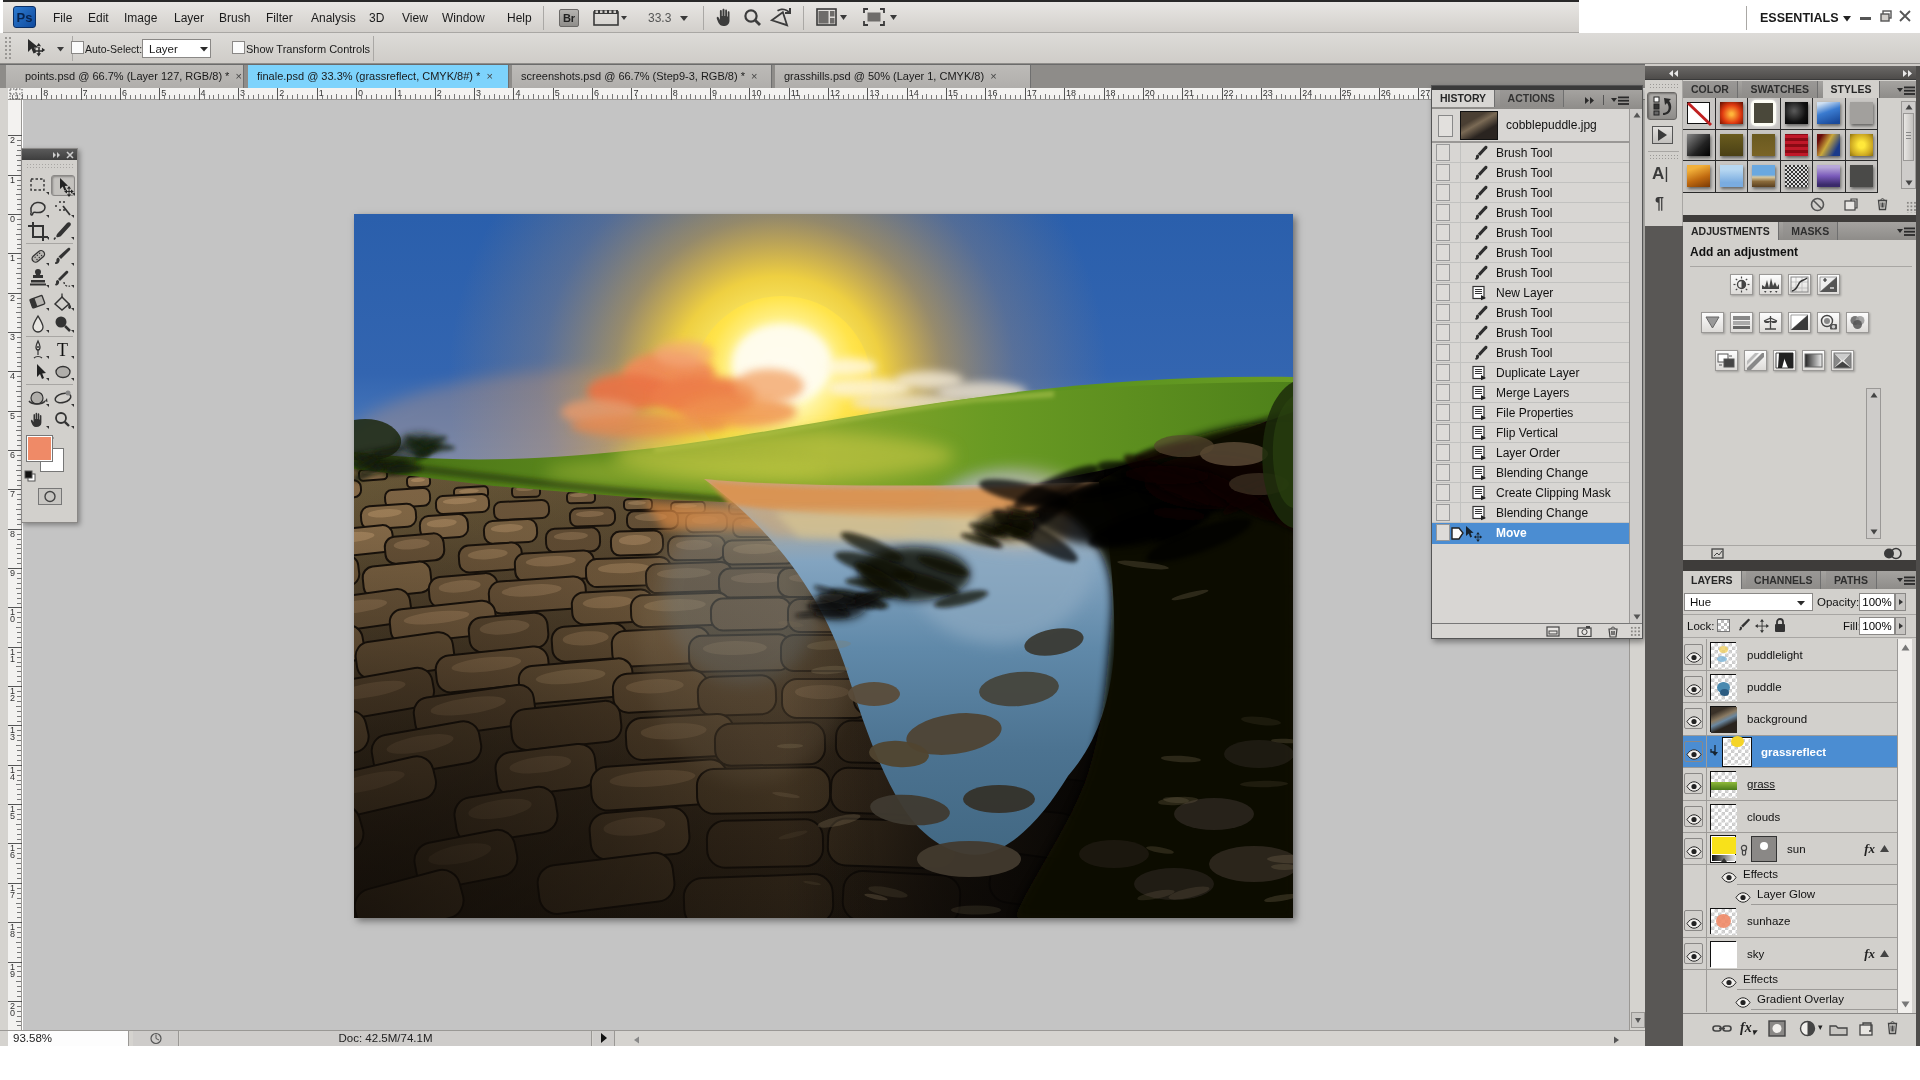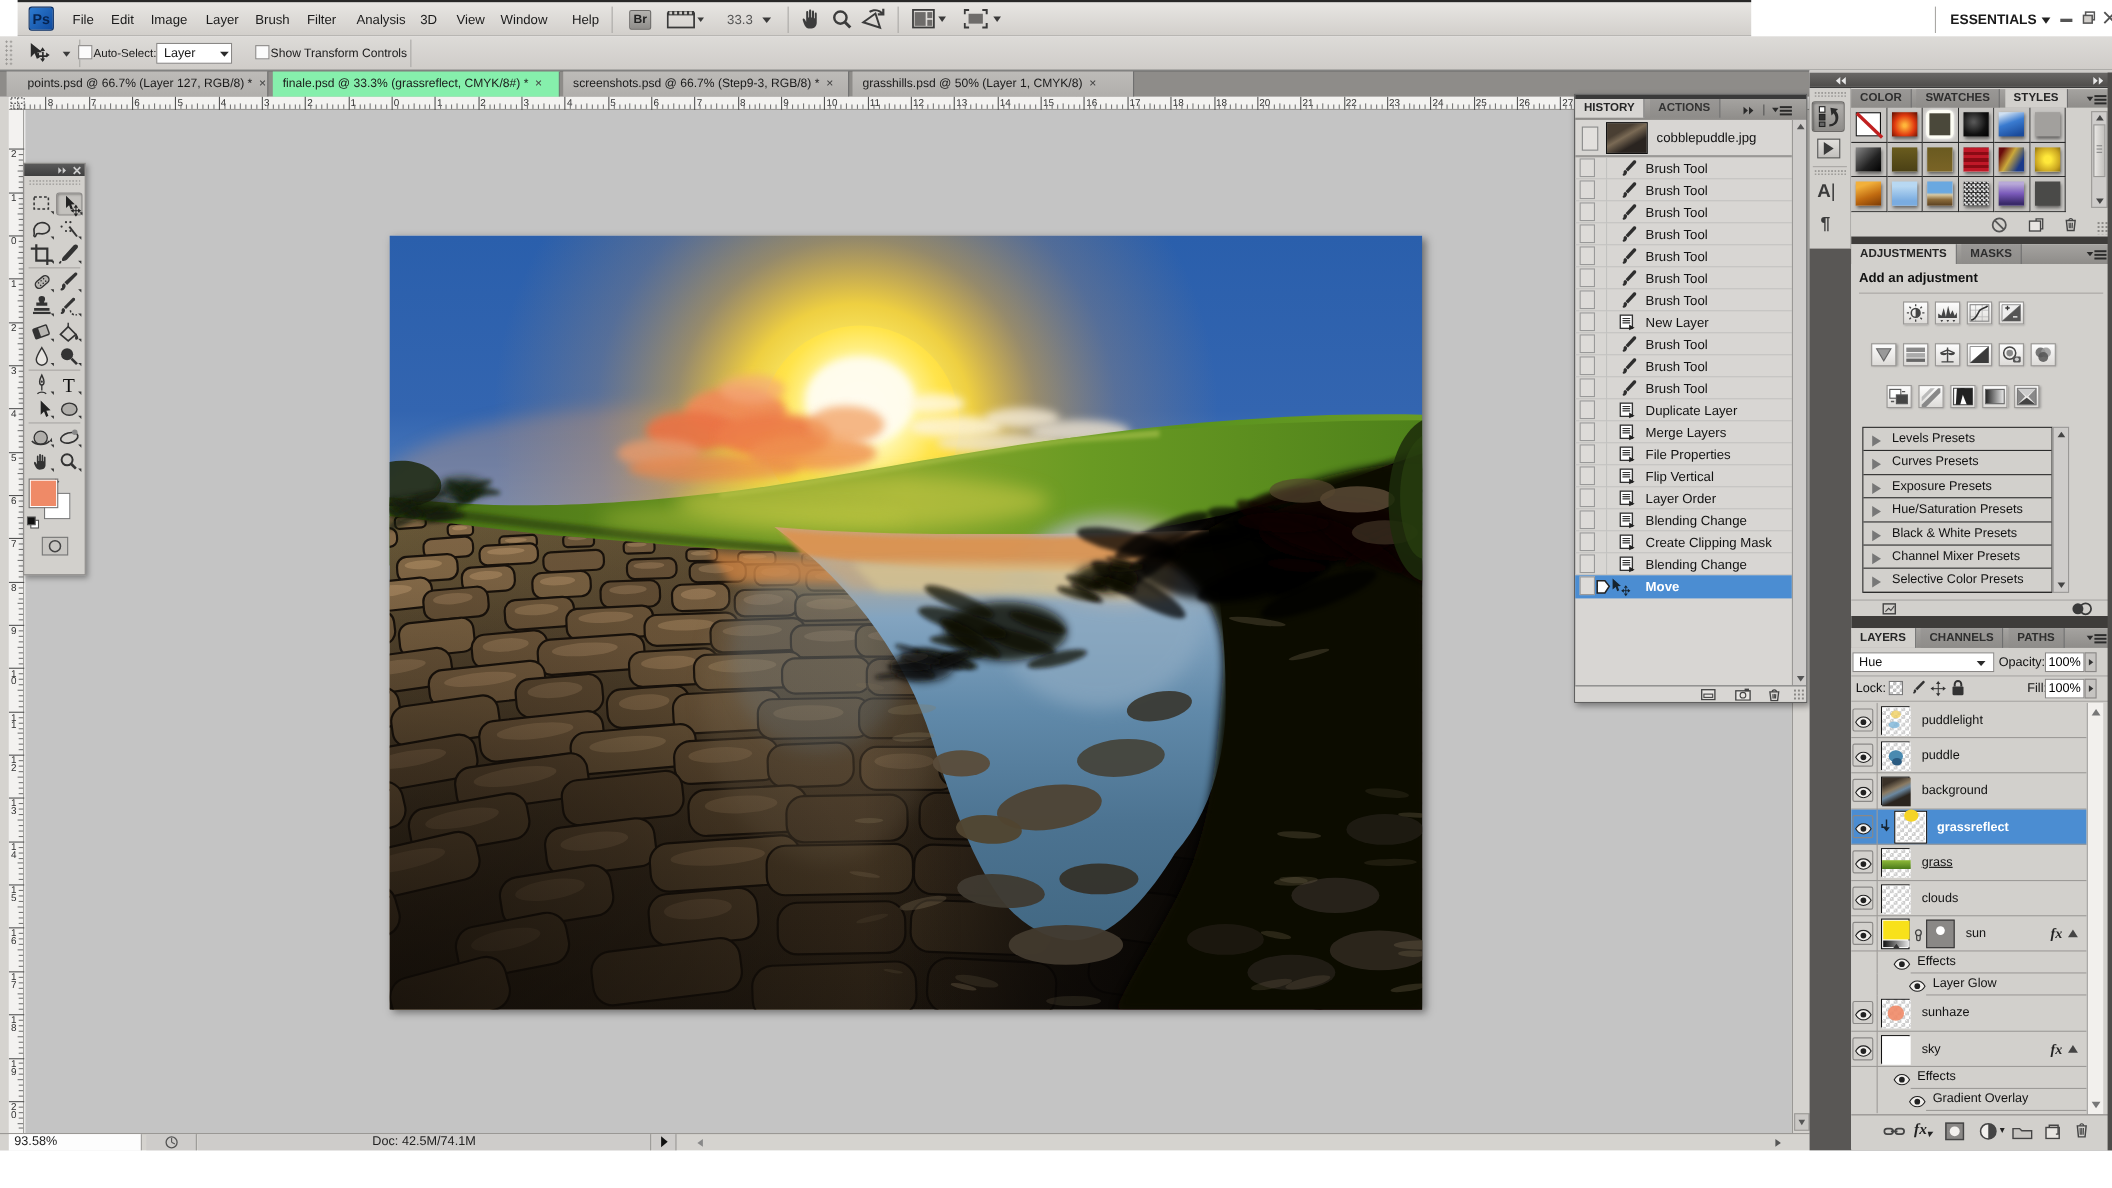--- a/index.html
+++ b/index.html
@@ -8,21 +8,21 @@
 .tab{position:absolute;top:0;height:23px;line-height:23px;font-size:11px;color:#1a1a1a;border-right:1px solid #6f6f6f;padding:0 0 0 7px;white-space:nowrap;overflow:hidden}
 .ptab{display:inline-block;height:17px;line-height:17px;font-size:10.5px;font-weight:bold;color:#262626;padding:0 8px;vertical-align:top}
 .hrow{position:absolute;left:0;width:197px;height:20px;line-height:20px;font-size:12px;color:#111;border-bottom:1px solid #c2c2c0;white-space:nowrap}
 .lthumb{position:absolute;left:27px;top:3px;width:26px;height:26px;border:1px solid #111;background:#fff}
 .lname{position:absolute;left:64px;top:0;line-height:32px;font-size:11.5px;color:#111}
 .presrow{height:21.4px;line-height:21.4px;border-bottom:1px solid #2b2b2b;font-size:11.5px;color:#111;padding-left:26px;position:relative}
 .presrow:before{content:"";position:absolute;left:8px;top:7px;border-left:8px solid #777;border-top:5px solid transparent;border-bottom:5px solid transparent}
 .ruler-num{position:absolute;font-size:9px;color:#333}
 </style></head><body>
 
-<div class="abs" style="left:16px;top:0;width:1576px;height:33px;background:linear-gradient(#e8e6e3,#d2cfcb);border-top:2px solid #282828;border-bottom:1px solid #a9a7a4">
+<div class="abs" style="left:3px;top:0;width:1576px;height:33px;background:linear-gradient(#e8e6e3,#d2cfcb);border-top:2px solid #282828;border-bottom:1px solid #a9a7a4">
 <div class="abs" style="left:10px;top:4px;width:23px;height:22px;background:linear-gradient(135deg,#2d7bd0,#0f4a9e);border:1px solid #0a2f66;border-radius:3px;color:#06234f;font-weight:bold;font-size:13px;text-align:center;line-height:21px">Ps</div>
 <div class="menu">
 <span class="abs" style="left:50px;top:9px">File</span>
 <span class="abs" style="left:85px;top:9px">Edit</span>
 <span class="abs" style="left:121px;top:9px">Image</span>
 <span class="abs" style="left:171px;top:9px">Layer</span>
 <span class="abs" style="left:216px;top:9px">Brush</span>
 <span class="abs" style="left:263px;top:9px">Filter</span>
 <span class="abs" style="left:308px;top:9px">Analysis</span>
 <span class="abs" style="left:366px;top:9px">3D</span>
@@ -180,21 +180,21 @@
 <div class="abs" style="left:672px;top:36px;width:1px;height:25px;background:#aaa8a5"></div>
 <svg class="abs" style="left:682px;top:41px" width="14" height="14" viewBox="0 0 14 14">
       <rect x="6" y="1" width="2" height="12" fill="#555"></rect>
       <rect x="3" y="2.5" width="8" height="4" fill="#9a9895" stroke="#555" stroke-width="1"></rect>
       <rect x="4.5" y="8.5" width="5" height="4" fill="#9a9895" stroke="#555" stroke-width="1"></rect>
     </svg>
 <div class="abs" style="left:978px;top:36px;width:1px;height:25px;background:#aaa8a5"></div>
 </div>
 <div class="abs" style="left:0;top:64px;width:1645px;height:24px;background:#8e8c89;border-top:1px solid #6b6b6b">
 <div class="tab" style="left:6px;width:238px;background:linear-gradient(#bdbbb8,#b0aeab);padding-left:19px">points.psd @ 66.7% (Layer 127, RGB/8) *&nbsp;&nbsp;<span style="color:#444">×</span></div>
-<div class="tab" style="left:248px;width:261px;background:#86efac;padding-left:9px">finale.psd @ 33.3% (grassreflect, CMYK/8#) *&nbsp;&nbsp;<span style="color:#444">×</span></div>
+<div class="tab" style="left:248px;width:261px;background:#7dd3fc;padding-left:9px">finale.psd @ 33.3% (grassreflect, CMYK/8#) *&nbsp;&nbsp;<span style="color:#444">×</span></div>
 <div class="tab" style="left:512px;width:260px;background:linear-gradient(#bdbbb8,#b0aeab);padding-left:9px">screenshots.psd @ 66.7% (Step9-3, RGB/8) *&nbsp;&nbsp;<span style="color:#444">×</span></div>
 <div class="tab" style="left:775px;width:256px;background:linear-gradient(#bdbbb8,#b0aeab);padding-left:9px">grasshills.psd @ 50% (Layer 1, CMYK/8)&nbsp;&nbsp;<span style="color:#444">×</span></div>
 </div>
 <div class="abs" style="left:8px;top:88px;width:1637px;height:12px;background:#f3f2f0;border-bottom:1px solid #9a9895">
 <div class="abs" style="left:3.8px;bottom:0;width:1px;height:4px;background:#777"></div>
     <div class="abs" style="left:8.7px;bottom:0;width:1px;height:4px;background:#777"></div>
     <div class="abs" style="left:13.6px;bottom:0;width:1px;height:5px;background:#777"></div>
     <div class="abs" style="left:18.5px;bottom:0;width:1px;height:4px;background:#777"></div>
     <div class="abs" style="left:23.4px;bottom:0;width:1px;height:4px;background:#777"></div>
     <div class="abs" style="left:28.4px;bottom:0;width:1px;height:4px;background:#777"></div>
@@ -1999,29 +1999,20 @@
         </defs>
         <rect x="2" y="3" width="17" height="13" fill="url(#gmap)" stroke="#666"></rect>
       </svg></div>
 <div class="abs" style="left:148px;top:128px;width:23px;height:21px;background:linear-gradient(#fdfdfd,#dddbd8);border:1px solid #9a9896;box-shadow:1px 1px 2px rgba(0,0,0,0.25)"><svg width="21" height="19" viewBox="0 0 21 19">
         <path d="M2,2 L19,2 L10.5,9.5 Z" fill="#ccc"></path>
         <path d="M2,2 L2,17 L9,9.5 Z" fill="#888"></path>
         <path d="M19,2 L19,17 L12,9.5 Z" fill="#888"></path>
         <path d="M2,17 L19,17 L10.5,10.5 Z" fill="#444"></path>
         <rect x="2" y="2" width="17" height="15" fill="none" stroke="#777"></rect>
       </svg></div>
-<div class="abs" style="left:10px;top:166px;width:173px;height:151px;border:1.5px solid #2b2b2b;background:#d2d0cc">
-<div class="presrow">Levels Presets</div>
-<div class="presrow">Curves Presets</div>
-<div class="presrow">Exposure Presets</div>
-<div class="presrow">Hue/Saturation Presets</div>
-<div class="presrow">Black &amp; White Presets</div>
-<div class="presrow">Channel Mixer Presets</div>
-<div class="presrow">Selective Color Presets</div>
-</div>
 <div class="abs" style="left:183px;top:166px;width:15px;height:151px;background:#ceccca;border:1px solid #9a9896">
       <svg style="position:absolute;left:3px;top:3px" width="8" height="7">
         <path d="M4,0.5 l3.5,5 -7,0 z" fill="#444"></path>
       </svg>
       <svg style="position:absolute;left:3px;bottom:3px" width="8" height="7">
         <path d="M4,6.5 l3.5,-5 -7,0 z" fill="#444"></path>
       </svg>
     </div>
 <div class="abs" style="left:0;top:323px;width:237px;height:15px;border-top:1px solid #a8a6a3">
       <svg style="position:absolute;left:28px;top:1px" width="14" height="13">

